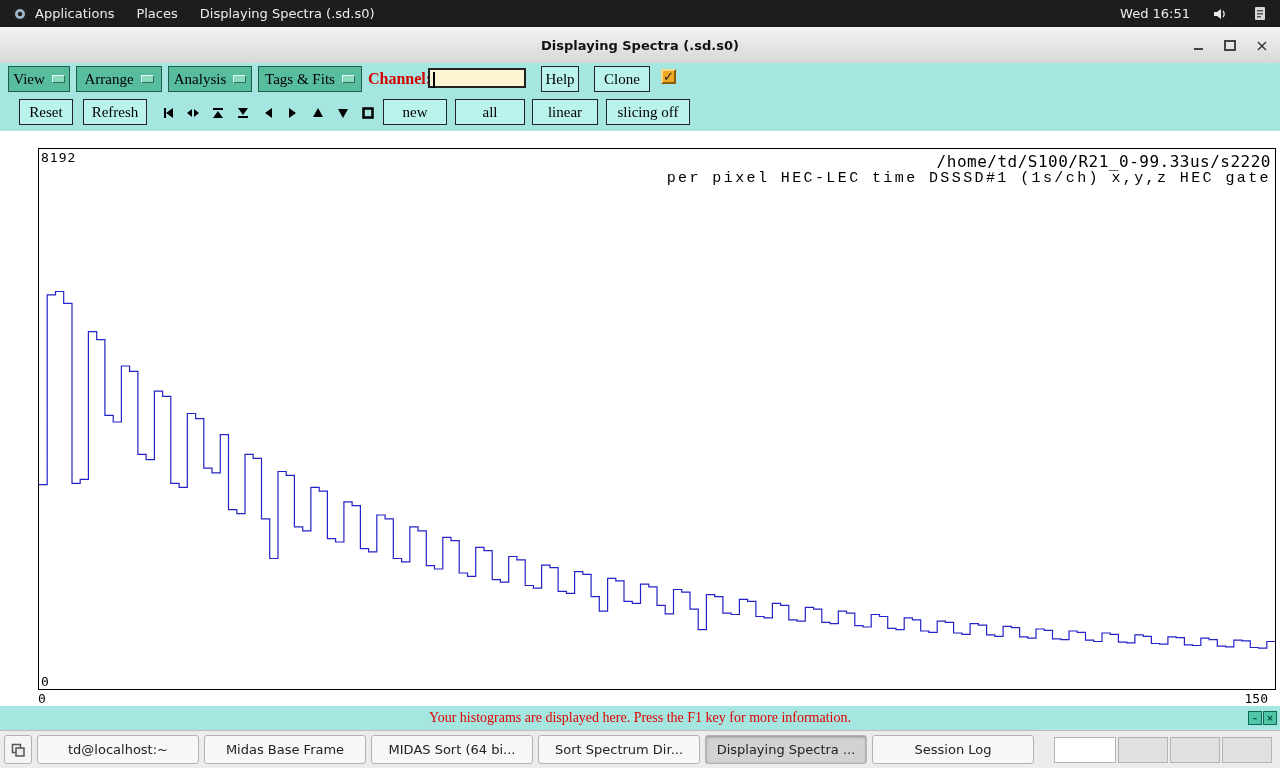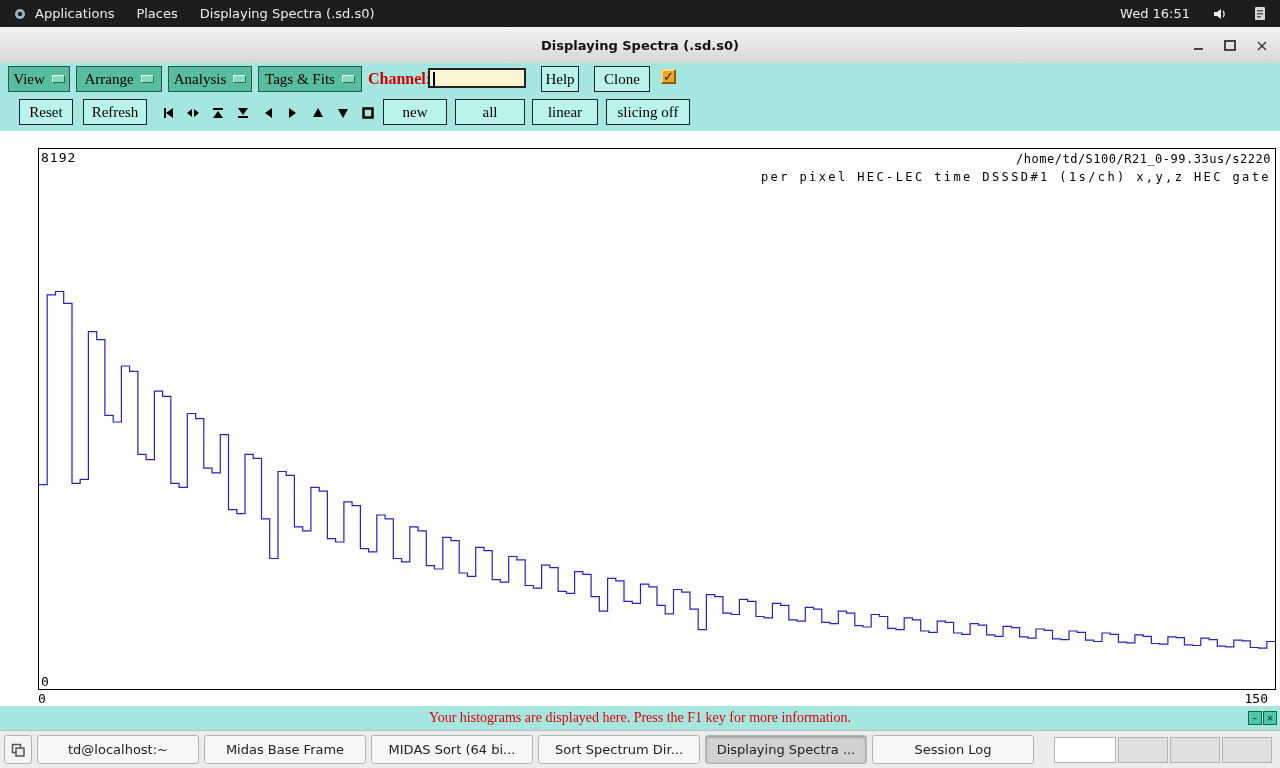--- a/index.html
+++ b/index.html
@@ -42,22 +42,22 @@
   .arrow-btn{width:22px;height:24px;display:flex;align-items:center;justify-content:center;cursor:pointer;background:transparent;border:none;padding:0;}
   .arrow-group{position:absolute;left:146px;top:2px;display:flex;gap:3px;}
 
   
   #plot-region{position:absolute;top:131px;left:16px;width:1280px;height:575px;background:#ffffff;}
   #plot-frame{position:absolute;left:22px;top:17px;width:1236px;height:540px;border:1px solid #000;}
   #plot-frame svg{position:absolute;left:0;top:0;}
   .mono{font-family:"DejaVu Sans Mono",monospace;color:#000;}
   .ymax-label{position:absolute;left:2px;top:1px;font-size:13px;letter-spacing:1px;}
   .ymin-label{position:absolute;left:2px;bottom:0px;font-size:13px;}
-  .hdr1{position:absolute;right:4px;top:3px;font-size:12px;letter-spacing:0.5px;}
-  .hdr2{position:absolute;right:4px;top:21px;font-size:12px;letter-spacing:2.4px;}
+  .hdr1{position:absolute;right:4px;top:3px;font-size:16px;letter-spacing:0.5px;}
+  .hdr2{position:absolute;right:4px;top:21px;font-size:15px;letter-spacing:2.4px;font-family:Liberation Mono, monospace;}
   .xmin-label{position:absolute;left:22px;top:560px;font-size:13px;}
   .xmax-label{position:absolute;right:28px;top:560px;font-size:13px;}
 
   
   #status-bar{position:absolute;top:706px;left:0;width:1280px;height:24px;background:#a5e7e0;
               display:flex;align-items:center;justify-content:center;}
   #status-bar .msg{color:#e00000;font-family:"Liberation Serif",serif;font-size:14px;}
   .mini-controls{position:absolute;right:3px;top:5px;display:flex;gap:1px;}
   .mini-box{width:12px;height:12px;background:#4fc7a8;border:1px solid #0b6b52;display:flex;
             align-items:center;justify-content:center;font-size:9px;font-weight:bold;color:#053;cursor:pointer;}

